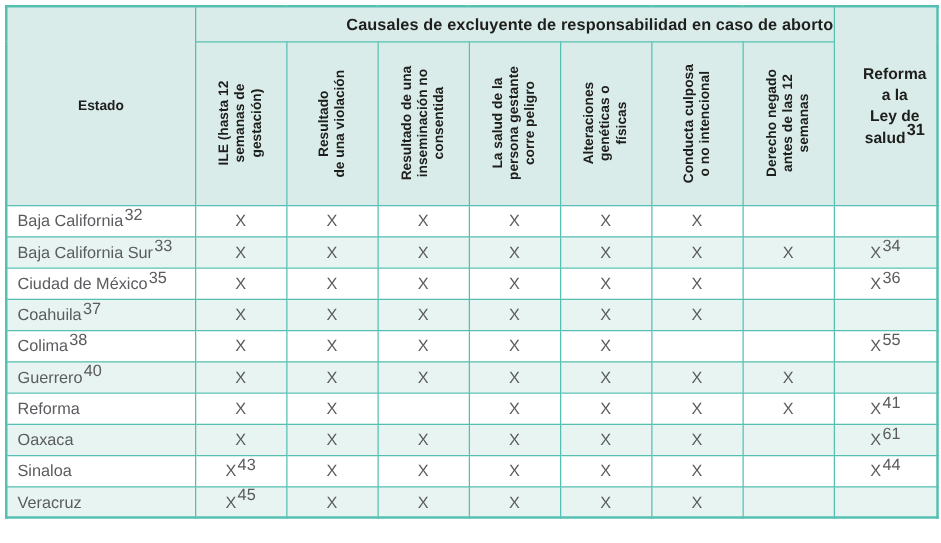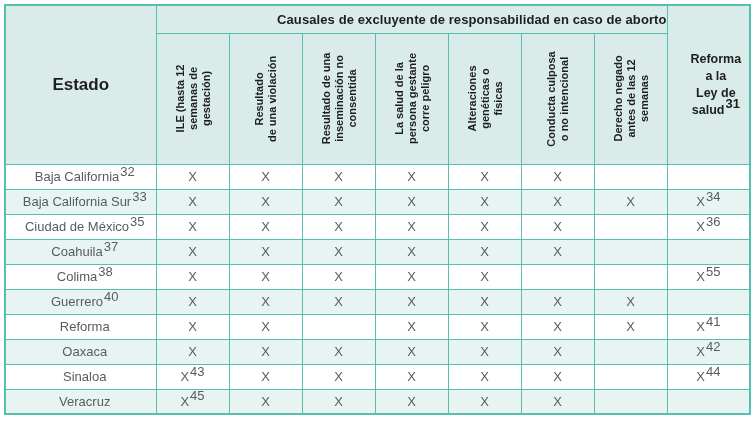--- a/index.html
+++ b/index.html
@@ -28,21 +28,21 @@
     padding: 0;
   }
   thead th {
     background: var(--header-bg, #d9ece9);
     color: var(--header-text, #1e1e1c);
     vertical-align: middle;
   }
   tr.band-top { height: 28px; }
   tr.band-rot { height: 131px; }
   .group-h { font-size: 13px; font-weight: bold; text-align: right; letter-spacing: 0.1px; }
-  .estado-h { font-size: 17px; font-weight: bold; text-align: center; margin-left: 32px; }
+  .estado-h { font-size: 11px; font-weight: bold; text-align: center; margin-left: 32px; }
   .reforma-h { font-size: 12.5px; font-weight: bold; text-align: center; line-height: 1.35; padding-left: 15px; }
   .rot-holder {
     display: flex; align-items: center; justify-content: center;
     width: 100%; height: 129px; overflow: visible;
   }
   .rot {
     flex: 0 0 auto;
     transform: rotate(-90deg);
     width: 124px;
     font-size: 11px; font-weight: bold;
@@ -51,21 +51,21 @@
   }
   tbody tr { height: 25px; }
   tbody td {
     font-size: 13px;
     color: var(--body-text, #5a5b5e);
     text-align: center;
     vertical-align: middle;
     background: #ffffff;
   }
   tbody tr:nth-child(even) td { background: var(--row-tint, #e8f4f1); }
-  td.state { text-align: center; padding-left: 8px; }
+  td.state { text-align: left; padding-left: 8px; }
   sup { font-size: 13px; vertical-align: super; line-height: 0; margin-left: 1px; }
 </style>
 </head>
 <body>
 
 <div class="stage">
   <table class="causes">
     <colgroup>
       <col style="width:151px">
       <col style="width:73px">
@@ -203,21 +203,21 @@
         </tr>
         <tr>
           <td class="state"><span>Oaxaca</span></td>
           <td><span>X</span></td>
           <td><span>X</span></td>
           <td><span>X</span></td>
           <td><span>X</span></td>
           <td><span>X</span></td>
           <td><span>X</span></td>
           <td></td>
-          <td><span>X</span><sup>42</sup></td>
+          <td><span>X</span><sup>61</sup></td>
         </tr>
         <tr>
           <td class="state"><span>Sinaloa</span></td>
           <td><span>X</span><sup>43</sup></td>
           <td><span>X</span></td>
           <td><span>X</span></td>
           <td><span>X</span></td>
           <td><span>X</span></td>
           <td><span>X</span></td>
           <td></td>

